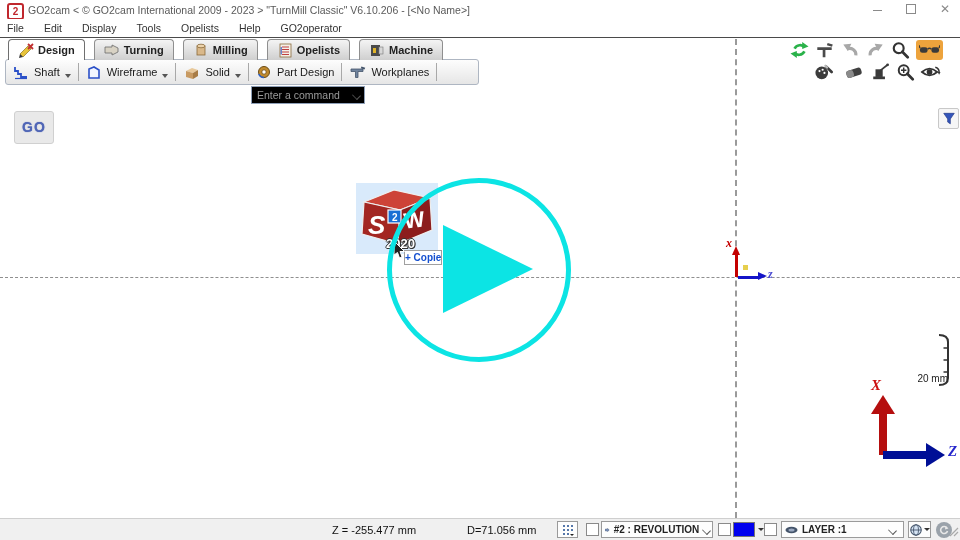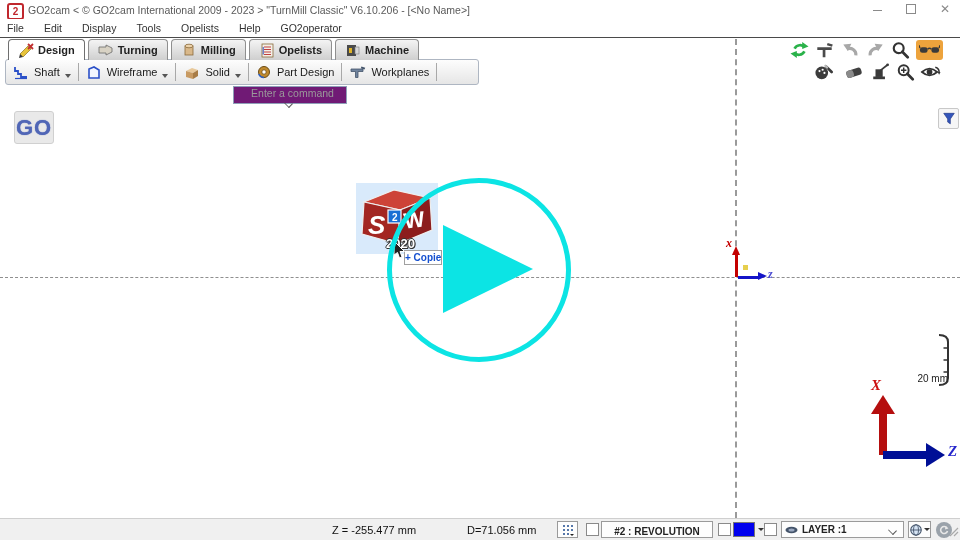--- a/index.html
+++ b/index.html
@@ -17,48 +17,48 @@
   .btn-max i{display:block;width:8px;height:8px;border:1.5px solid #8a8a8a;margin:2px auto 0;}
   
   .menubar{position:absolute;top:19px;left:0;width:960px;height:19px;background:#fff;
            border-bottom:1px solid #4a4a4a;display:flex;align-items:center;gap:20px;padding-left:7px;box-sizing:border-box;}
   .menubar span{color:#333;font-size:10.5px;cursor:default;}
   
   .canvas{position:absolute;top:39px;left:0;width:960px;height:479px;background:#fff;}
   .dash-h{position:absolute;left:0;top:238px;width:960px;border-top:1.5px dashed #8f8f8f;z-index:2;}
   .dash-v{position:absolute;left:735px;top:0;height:479px;border-left:2px dashed #9a9a9a;z-index:2;}
   
-  .tabs{position:absolute;left:8px;top:0;display:flex;gap:3px;z-index:6;}
+  .tabs{position:absolute;left:8px;top:0;display:flex;gap:9px;z-index:6;}
   .tab{height:20px;display:flex;align-items:center;gap:4px;padding:0 9px;border:1px solid #8f8f8f;
        border-bottom:none;border-radius:4px 4px 0 0;background:linear-gradient(#f4f4f4,#cfcfcf);
        font-weight:bold;font-size:11px;color:#222;}
   .tab.active{background:#fff;border-color:#6f6f6f;position:relative;}
   .tab svg{flex:0 0 auto;}
   
   .ribbon{position:absolute;left:5px;top:20px;width:472px;height:24px;z-index:5;
           background:linear-gradient(#fdfdfd,#e6e6e6);border:1px solid #aeb6c2;border-radius:3px;
           display:flex;align-items:center;text-align:right;}
   .rgroup{display:flex;align-items:center;gap:5px;padding:0 7px;height:100%;}
   .rsep{width:1px;height:18px;background:#a8a8a8;}
   .rlabel{font-size:11px;color:#1a1a1a;}
   .drop-arrow{width:0;height:0;border-left:3.5px solid transparent;border-right:3.5px solid transparent;
               border-top:4px solid #555;margin-top:8px;}
   
   .prompt-bar{position:absolute;left:10px;top:47px;width:216px;height:18px;background:#e2e2e2;
               display:flex;align-items:center;justify-content:center;z-index:5;}
   .prompt-bar span{font-weight:bold;font-size:11px;color:#111;}
-  .cmd-combo{position:absolute;left:233px;top:47px;width:112px;height:16px;background:#701a75;
-             border:1px solid #8fa0b8;display:flex;align-items:center;z-index:5;flex-direction:column;}
+  .cmd-combo{position:absolute;left:251px;top:47px;width:112px;height:16px;background:#000000;
+             border:1px solid #8fa0b8;display:flex;align-items:center;z-index:5;}
   .cmd-combo .ph{flex:1;padding-left:5px;color:#9a9a9a;font-size:10.5px;}
   .chev{width:8px;height:8px;margin-right:3px;position:relative;}
   .chev::before{content:"";position:absolute;left:0;top:1px;width:6px;height:6px;
                 border-right:1.5px solid #555;border-bottom:1.5px solid #555;transform:rotate(45deg) scale(1,.8);}
   
   .go-btn{position:absolute;left:14px;top:72px;width:38px;height:31px;background:#e9e9e9;
-          border:1px solid #d0d0d0;border-radius:3px;color:#5066b6;font-weight:bold;font-size:22px;
+          border:1px solid #d0d0d0;border-radius:3px;color:#5066b6;font-weight:bold;font-size:14px;
           letter-spacing:1px;text-align:center;line-height:31px;z-index:5;
           text-shadow:0 0 1px #5066b6;}
   .filter-btn{position:absolute;left:938px;top:69px;width:19px;height:19px;background:#f6f6f6;
               border:1px solid #c8c8c8;border-radius:2px;display:flex;align-items:center;justify-content:center;z-index:5;}
   
   .ticon{position:absolute;width:22px;height:20px;display:flex;align-items:center;justify-content:center;z-index:5;}
   .glasses-bg{background:#eda33c;border-radius:3px;width:27px;height:20px;}
   
   .sw-select{position:absolute;left:356px;top:144px;width:82px;height:71px;background:#d9eafb;z-index:3;}
   .sw-year{position:absolute;left:386px;top:197px;z-index:4;font-weight:bold;font-size:13px;color:#fff;
@@ -105,21 +105,21 @@
   .sb-text{position:absolute;top:5px;font-size:11px;color:#111;white-space:nowrap;}
   .sb-z{left:332px;} .sb-d{left:467px;}
   .sb-btn{position:absolute;top:2px;height:17px;background:#fdfdfd;border:1px solid #9a9a9a;
           box-sizing:border-box;display:flex;align-items:center;}
   .sb-grid{left:557px;width:21px;justify-content:center;}
   .sb-check{position:absolute;top:4px;width:13px;height:13px;background:#fff;border:1px solid #8a8a8a;box-sizing:border-box;}
   .cb1{left:586px;} .cb2{left:718px;} .cb3{left:764px;}
   .sb-combo{position:absolute;top:2px;height:17px;background:#fdfdfd;border:1px solid #9a9a9a;
             box-sizing:border-box;display:flex;align-items:center;gap:4px;padding:0 3px;}
   .sb-combo .lbl{flex:1;font-size:10px;font-weight:bold;color:#222;white-space:nowrap;}
-  .combo-spindle{left:601px;width:112px;flex-direction:column;}
+  .combo-spindle{left:601px;width:112px;}
   .combo-layer{left:781px;width:123px;}
   .sb-swatch{position:absolute;left:733px;top:3px;width:22px;height:15px;background:#0000ee;border:1px solid #777;box-sizing:border-box;}
   .sb-swatch-arrow{position:absolute;left:756px;top:3px;width:10px;height:15px;display:flex;align-items:center;justify-content:center;}
   .sb-globe{left:908px;width:23px;justify-content:center;gap:1px;}
   .sb-graycircle{position:absolute;left:936px;top:3px;width:16px;height:16px;border-radius:50%;background:#9aa2aa;
                  display:flex;align-items:center;justify-content:center;}
   .grip{position:absolute;right:1px;top:8px;}
   .mini-drop{width:0;height:0;border-left:3px solid transparent;border-right:3px solid transparent;border-top:3.5px solid #333;}
 </style>
 </head>

